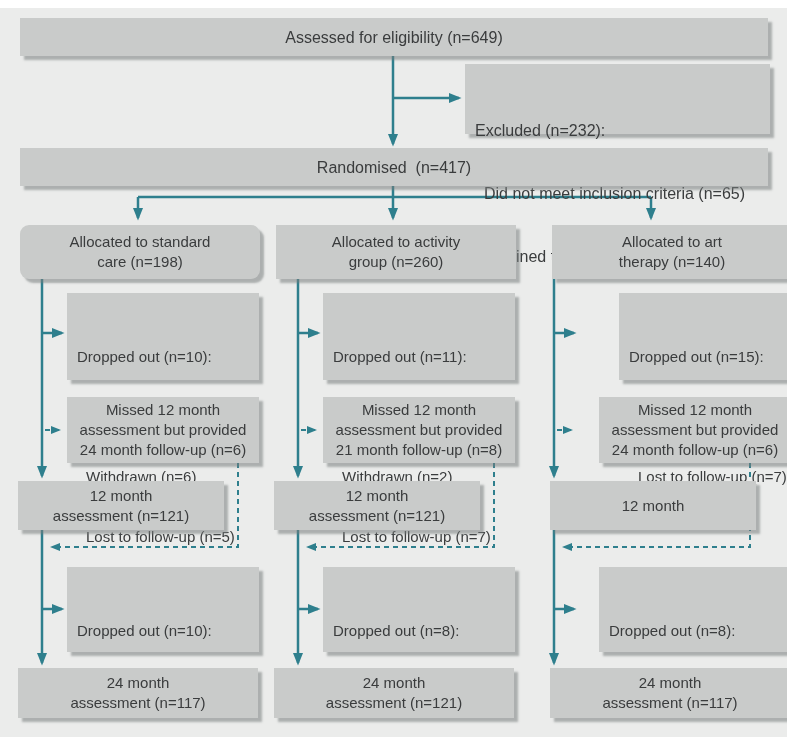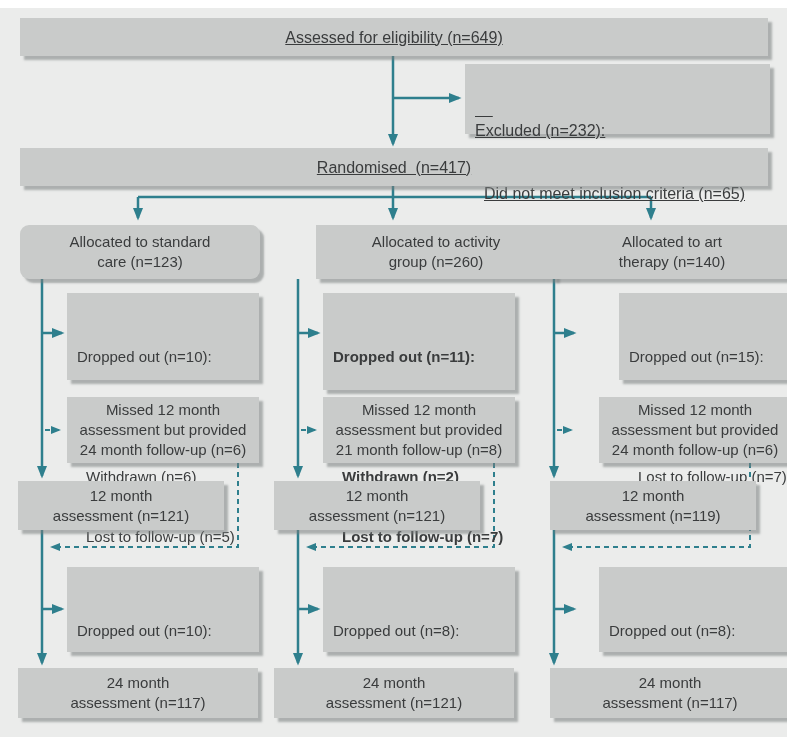--- a/index.html
+++ b/index.html
@@ -21,21 +21,21 @@
     font-size:15px;
     line-height:20px;
     white-space:pre-wrap;
   }
   .box.center {
     display:flex; flex-direction:column;
     align-items:center; justify-content:center;
     text-align:center;
   }
   .box.list { padding:14px 4px 0 10px; }
-  .box.big { font-size:16px; line-height:21px;text-decoration:underline; }
+  .box.big { font-size:16px; line-height:21px; }
   .box-item { padding-left:9px; }
   .col { position:absolute; top:225px; width:240px; height:500px; }
   svg.connectors {
     position:absolute; left:0; top:0;
     pointer-events:none;
   }
   .solid { stroke:#2e7f8d; stroke-width:2.5; fill:none; }
   .dashed { stroke:#2e7f8d; stroke-width:2; fill:none; stroke-dasharray:5 4; }
 </style>
 </head>
@@ -103,21 +103,21 @@
     <div class="box-item">Declined to participate (n=167)</div>
   </div>
 
   <div class="box center big" style="left:20px; top:148px; width:748px; height:38px;">
     <div>Randomised  (n=417)</div>
   </div>
 
   <div class="col" style="left:20px;">
     <div class="box center" style="left:0; top:0; width:240px; height:54px;border-radius:9px;">
       <div>Allocated to standard</div>
-      <div>care (n=123)</div>
+      <div>care (n=198)</div>
     </div>
     <div class="box list" style="left:47px; top:68px; width:192px; height:87px;">
       <div>Dropped out (n=10):</div>
       <div class="box-item">Died (n=1)</div>
       <div class="box-item">Withdrawn (n=6)</div>
       <div class="box-item">Lost to follow-up (n=5)</div>
     </div>
     <div class="box center" style="left:47px; top:172px; width:192px; height:66px;">
       <div>Missed 12 month</div>
       <div>assessment but provided</div>
@@ -133,25 +133,25 @@
       <div class="box-item">Withdrawn (n=3)</div>
       
     </div>
     <div class="box center" style="left:-2px; top:443px; width:240px; height:50px;">
       <div>24 month</div>
       <div>assessment (n=117)</div>
     </div>
   </div>
 
   <div class="col" style="left:276px;">
-    <div class="box center" style="left:0; top:0; width:240px; height:54px;margin-left:40px;">
+    <div class="box center" style="left:0; top:0; width:240px; height:54px;">
       <div>Allocated to activity</div>
       <div>group (n=260)</div>
     </div>
-    <div class="box list" style="left:47px; top:68px; width:192px; height:97px;font-weight:bold;">
+    <div class="box list" style="left:47px; top:68px; width:192px; height:87px;">
       <div>Dropped out (n=11):</div>
       <div class="box-item">Died (n=2)</div>
       <div class="box-item">Withdrawn (n=2)</div>
       <div class="box-item">Lost to follow-up (n=7)</div>
     </div>
     <div class="box center" style="left:47px; top:172px; width:192px; height:66px;">
       <div>Missed 12 month</div>
       <div>assessment but provided</div>
       <div>21 month follow-up (n=8)</div>
     </div>
@@ -181,21 +181,20 @@
       <div class="box-item">Died (n=2)</div>
       <div class="box-item">Lost to follow-up (n=7)</div>
     </div>
     <div class="box center" style="left:47px; top:172px; width:192px; height:66px;">
       <div>Missed 12 month</div>
       <div>assessment but provided</div>
       <div>24 month follow-up (n=6)</div>
     </div>
     <div class="box center" style="left:-2px; top:256px; width:206px; height:49px;">
       <div>12 month</div>
-      <div>assessment (n=119)</div>
     </div>
     <div class="box list" style="left:47px; top:342px; width:192px; height:85px;">
       <div>Dropped out (n=8):</div>
       <div class="box-item">Died (n=0)</div>
       <div class="box-item">Withdrawn (n=2)</div>
       
     </div>
     <div class="box center" style="left:-2px; top:443px; width:240px; height:50px;">
       <div>24 month</div>
       <div>assessment (n=117)</div>

